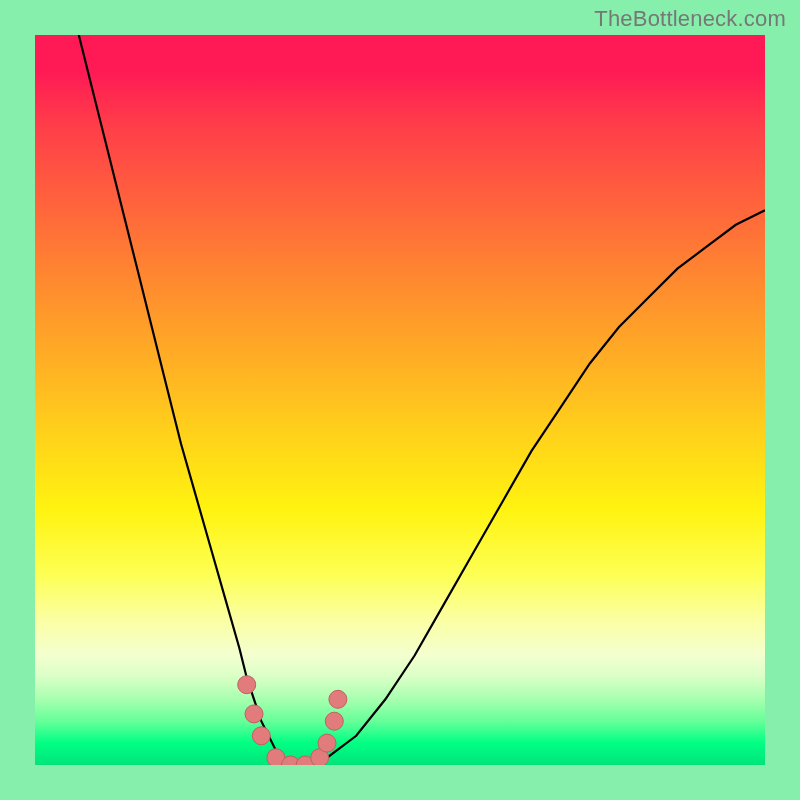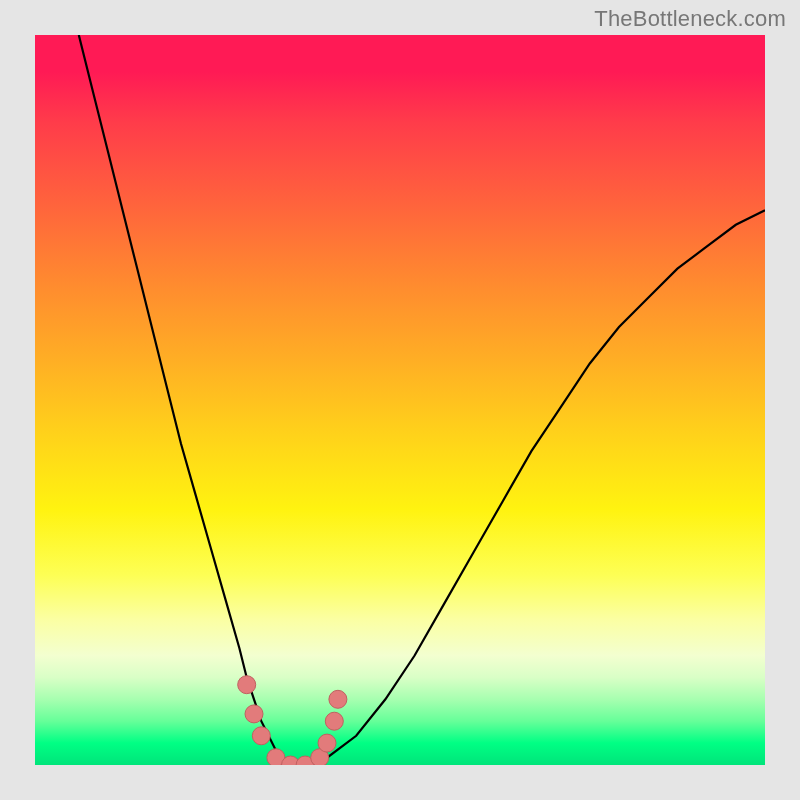--- a/index.html
+++ b/index.html
@@ -10,21 +10,21 @@
     background: #000;
     overflow: hidden;
     font-family: Arial, Helvetica, sans-serif;
   }
   .frame {
     position: absolute;
     left: 0;
     top: 0;
     width: 800px;
     height: 800px;
-    background: #e5e5e5;
+    background: #86efac;
   }
   .plot-area {
     position: absolute;
     left: 35px;
     top: 35px;
     width: 730px;
     height: 730px;
     overflow: hidden;
   }
   .gradient-bg {

